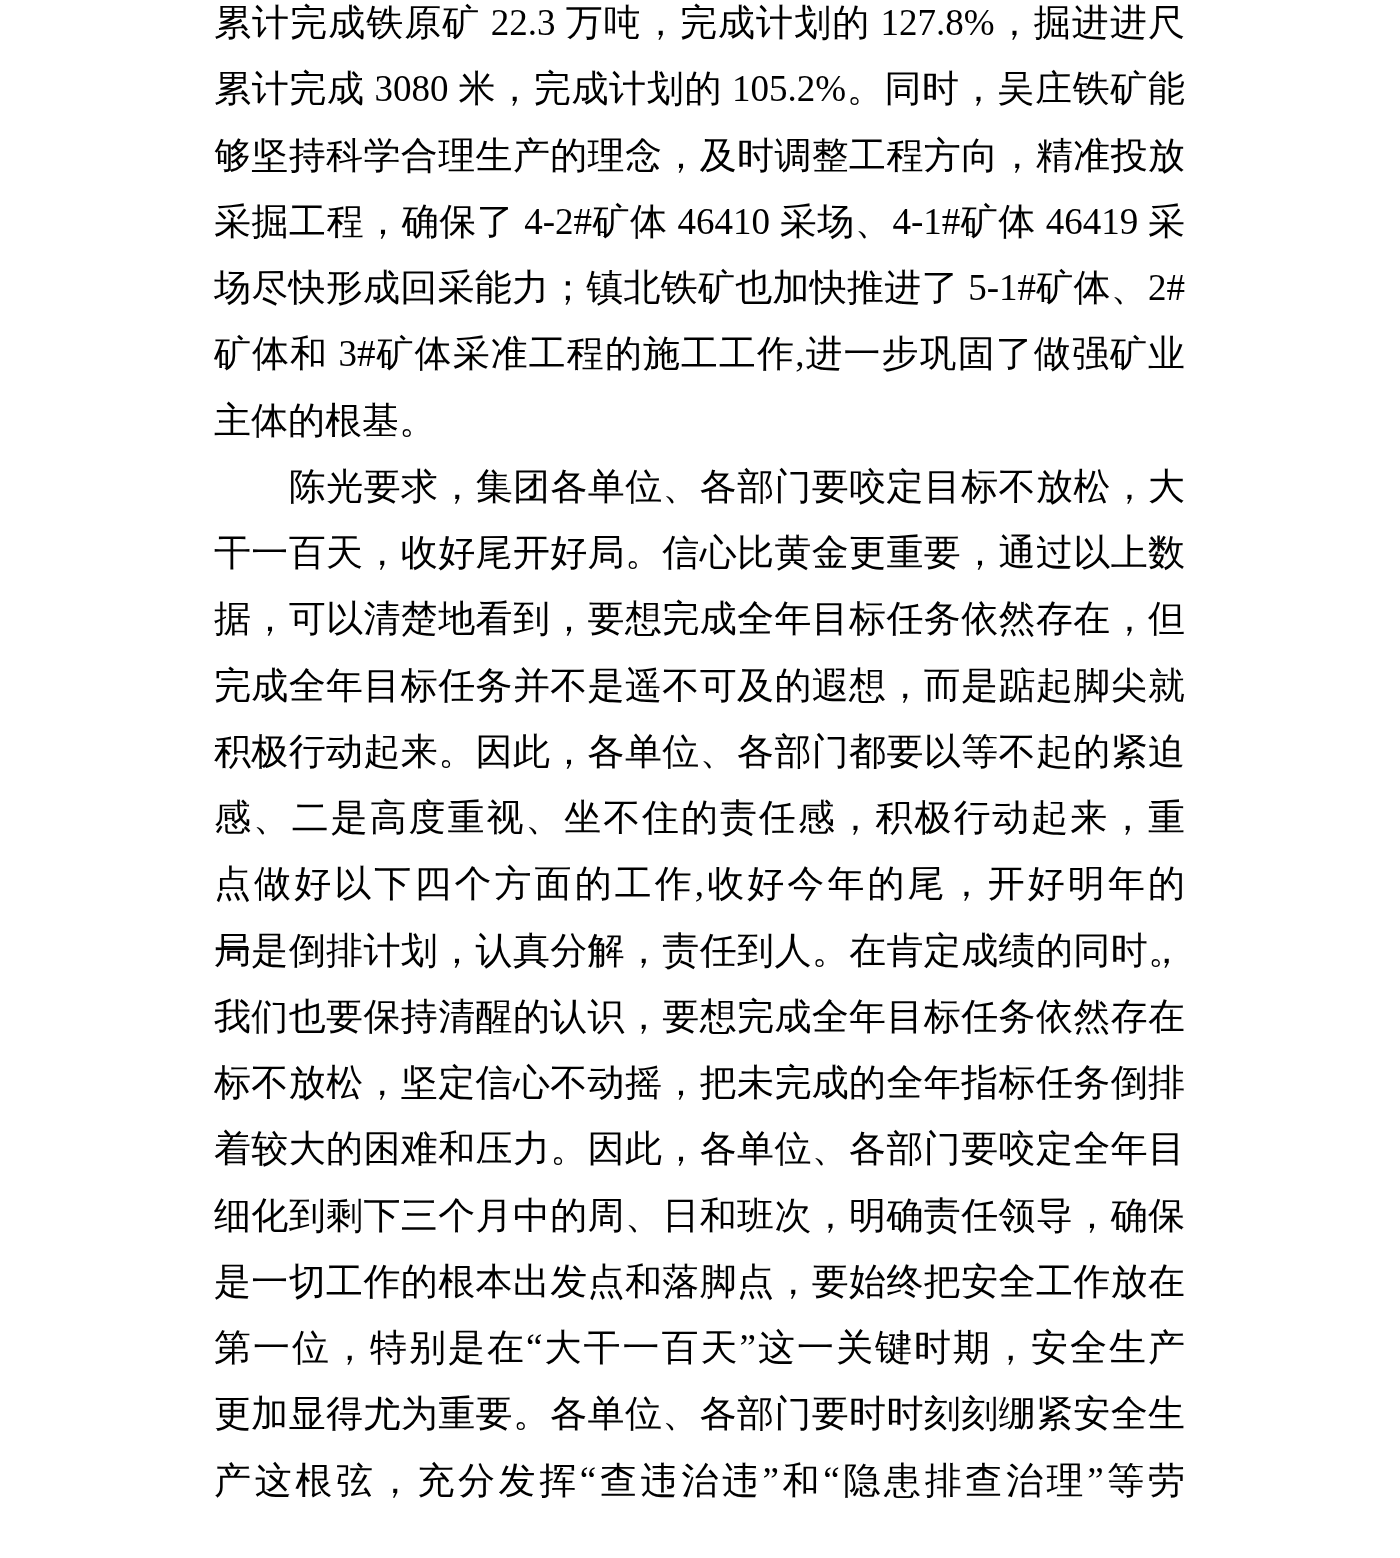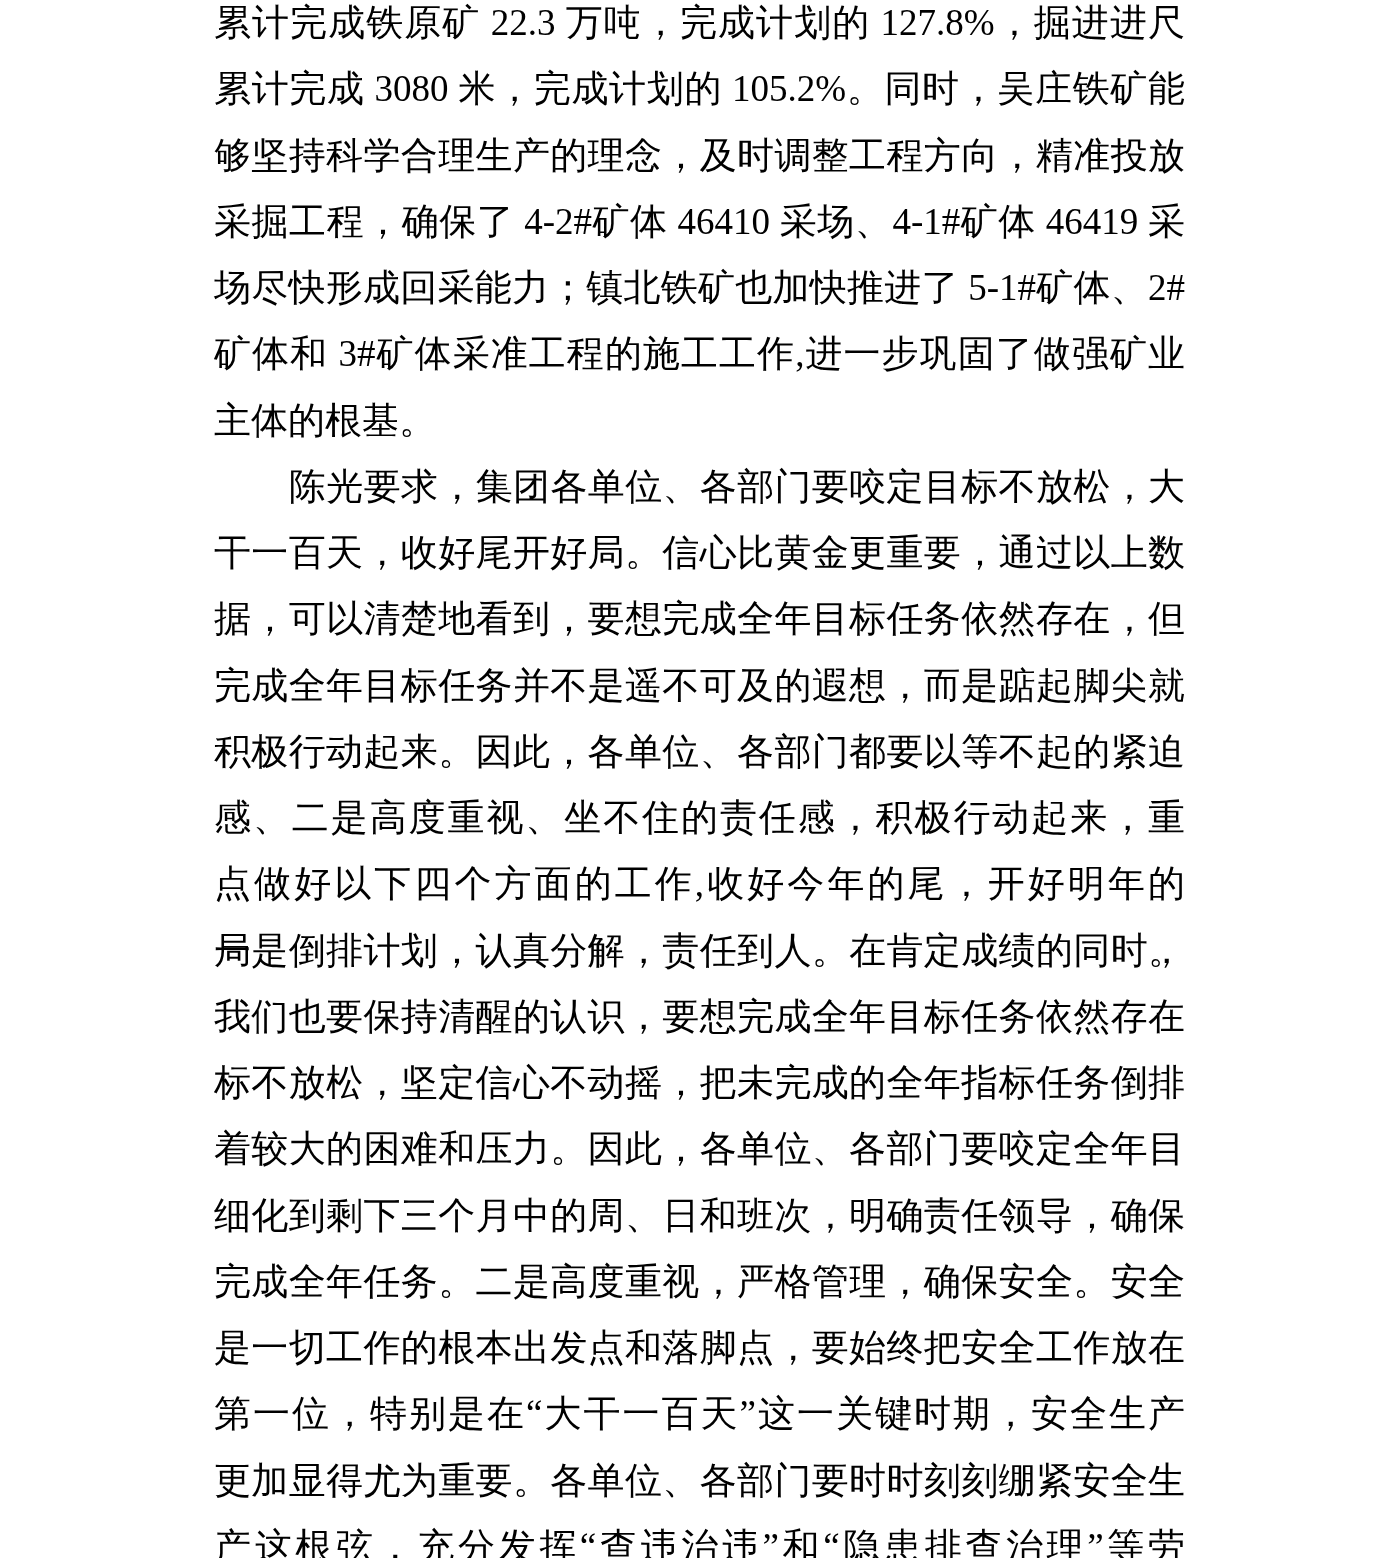--- a/index.html
+++ b/index.html
@@ -63,19 +63,18 @@
       <div class="line"><span class="seg">据，可以清楚地看到，要想完成全年目标任务依然存在，但</span></div>
       <div class="line"><span class="seg">完成全年目标任务并不是遥不可及的遐想，而是踮起脚尖就</span></div>
       <div class="line"><span class="seg">积极行动起来。因此，各单位、各部门都要以等不起的紧迫</span></div>
       <div class="line"><span class="seg">感、二是高度重视、坐不住的责任感，积极行动起来，重</span></div>
       <div class="line"><span class="seg">点做好以下四个方面的工作,收好今年的尾，开好明年的局。</span></div>
       <div class="line"><span class="seg bold">一是倒排计划，认真分解，责任到人。</span><span class="seg">在肯定成绩的同时，</span></div>
       <div class="line"><span class="seg">我们也要保持清醒的认识，要想完成全年目标任务依然存在</span></div>
       <div class="line"><span class="seg">标不放松，坚定信心不动摇，把未完成的全年指标任务倒排</span></div>
       <div class="line"><span class="seg">着较大的困难和压力。因此，各单位、各部门要咬定全年目</span></div>
       <div class="line"><span class="seg">细化到剩下三个月中的周、日和班次，明确责任领导，确保</span></div>
-      <div class="line"><span class="seg">完成全年任务。</span><span class="seg bold">二是高度重视，严格管理，确保安全。</span><span class="seg">安全</span></div>
       <div class="line"><span class="seg">是一切工作的根本出发点和落脚点，要始终把安全工作放在</span></div>
       <div class="line"><span class="seg">第一位，特别是在“大干一百天”这一关键时期，安全生产</span></div>
       <div class="line"><span class="seg">更加显得尤为重要。各单位、各部门要时时刻刻绷紧安全生</span></div>
       <div class="line"><span class="seg">产这根弦，充分发挥“查违治违”和“隐患排查治理”等劳</span></div>
     </div>
 </div>
 
 </body></html>

